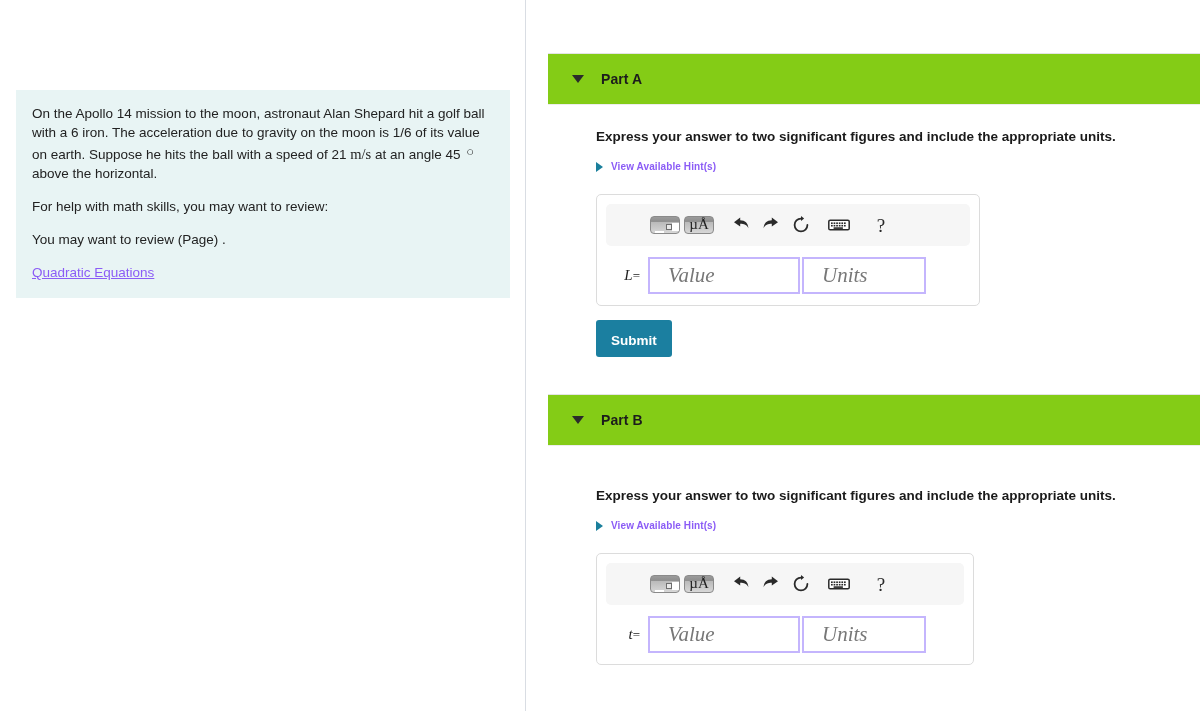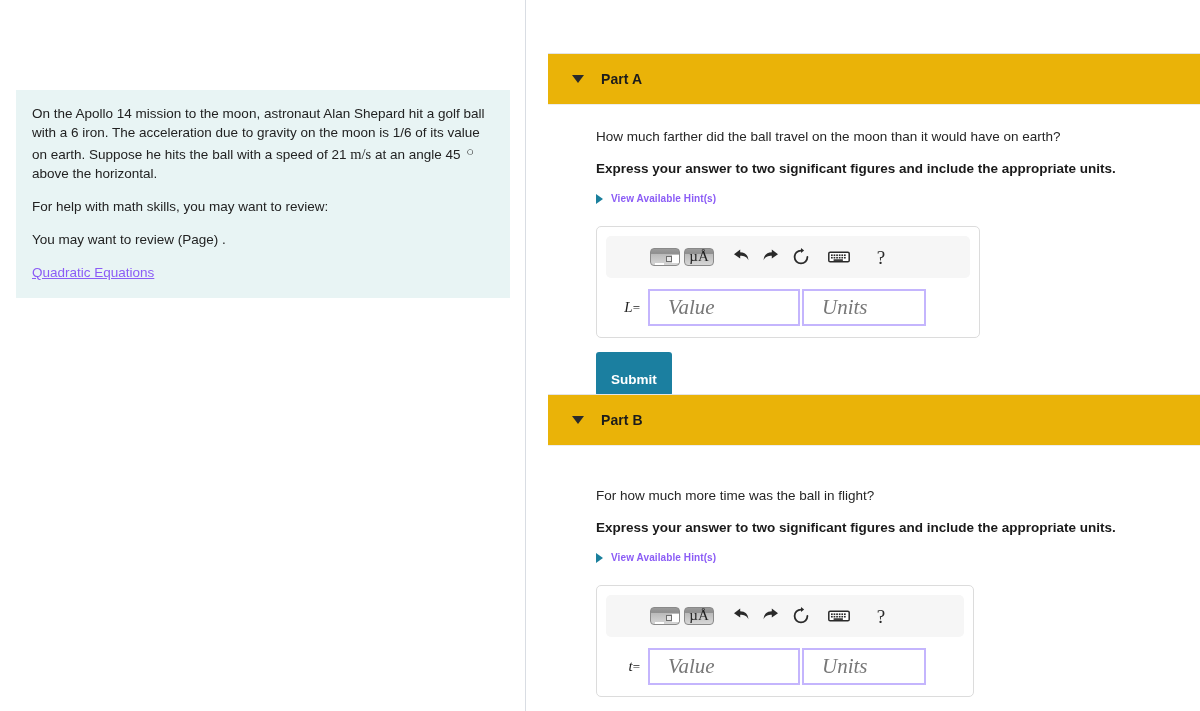--- a/index.html
+++ b/index.html
@@ -77,21 +77,21 @@
     width: 674px;
     height: 711px;
   }
 
   
   .part-header {
     position: absolute;
     left: 22px;
     width: 652px;
     height: 52px;
-    background: #eab308;
+    background: #84cc16;
     border-top: 1px solid #e4e4e4;
     border-bottom: 1px solid #ededed;
     box-sizing: border-box;
     display: flex;
     align-items: center;
   }
   .part-caret {
     width: 0;
     height: 0;
     margin-left: 24px;
@@ -242,21 +242,21 @@
 
   .submit-btn {
     margin-top: 14px;
     display: inline-block;
     background: #1b7fa0;
     color: #ffffff;
     font-size: 13.5px;
     font-weight: bold;
     border: none;
     border-radius: 3px;
-    padding: 20px 15px 9px 15px;
+    padding: 13px 15px 9px 15px;
     cursor: pointer;
     font-family: "Liberation Sans", sans-serif;
   }
 </style>
 </head>
 <body>
 
 <div class="left-col">
   <div class="problem-card">
     <p class="problem-para">
@@ -272,21 +272,20 @@
 
 <div class="right-col">
 
   <div class="part-header" style="top:53px;">
     <div class="part-caret"></div>
     <div class="part-title">Part A</div>
   </div>
 
   <div class="part-body" style="top:128px;">
     <div style="padding-left:70px;">
-      <p class="q-text">How much farther did the ball travel on the moon than it would have on earth?</p>
       <p class="q-bold">Express your answer to two significant figures and include the appropriate units.</p>
       <div class="hints-row">
         <span class="hints-caret"></span>
         <span class="hints-label">View Available Hint(s)</span>
       </div>
 
       <div class="answer-box" style="width:384px; margin-top:22px;">
         <div class="tool-strip">
 
           <div class="tool-btn ico-tmpl">
@@ -365,21 +364,20 @@
     </div>
   </div>
 
   <div class="part-header" style="top:394px;">
     <div class="part-caret"></div>
     <div class="part-title">Part B</div>
   </div>
 
   <div class="part-body" style="top:487px;">
     <div style="padding-left:70px;">
-      <p class="q-text">For how much more time was the ball in flight?</p>
       <p class="q-bold">Express your answer to two significant figures and include the appropriate units.</p>
       <div class="hints-row">
         <span class="hints-caret"></span>
         <span class="hints-label">View Available Hint(s)</span>
       </div>
 
       <div class="answer-box" style="width:378px; margin-top:22px;">
         <div class="tool-strip">
 
           <div class="tool-btn ico-tmpl">

